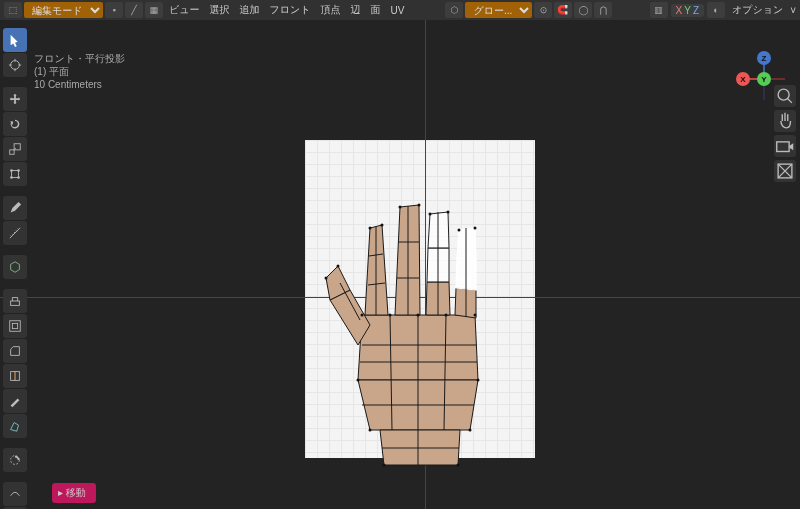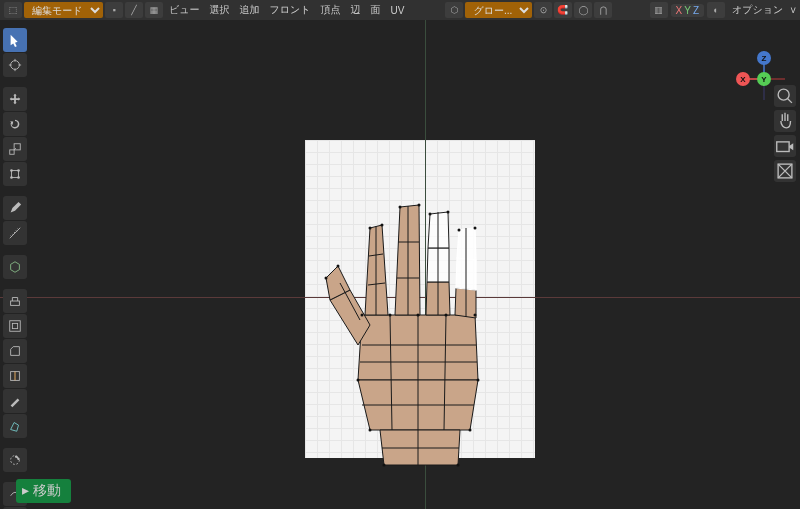--- a/index.html
+++ b/index.html
@@ -49,21 +49,21 @@
 .gridp { position: absolute; inset: 0; background-image: linear-gradient(#e6e6e6 1px, transparent 1px), linear-gradient(90deg, #e6e6e6 1px, transparent 1px); background-size: 12px 12px; }
 
 
 .hand { position: absolute; left: 320px; top: 150px; width: 200px; height: 310px; }
 .poly { stroke: #1a1a1a; stroke-width: 1; fill: #c9a589; }
 .poly.sel { fill: rgba(255,255,255,0.7); stroke: #222; }
 .poly.act { fill: rgba(255,255,255,0.85); stroke: #fff; stroke-width: 1.2; }
 .vtx { fill: #111; }
 
 
-.bpanel { position: absolute; bottom: 6px; left: 16px; background: #15803d; padding: 3px 10px 3px 6px; border-radius: 3px; color: #ccc; font-size: 14px; cursor: pointer; }
+.bpanel { position: absolute; bottom: 6px; left: 52px; background: #be185d; padding: 3px 10px 3px 6px; border-radius: 3px; color: #ccc; font-size: 10px; cursor: pointer; }
 
 </style>
 </head>
 <body>
 
 <div class="viewport">
   <div class="refplane">
     <div class="gridp"></div>
   </div>
   <div class="vaxis vert"></div>
@@ -127,20 +127,25 @@
         <circle class="vtx" cx="80" cy="37" r="1.5"></circle>
       <circle class="vtx" cx="128" cy="42" r="1.5"></circle>
         <circle class="vtx" cx="110" cy="44" r="1.5"></circle>
       <circle class="vtx" cx="155" cy="58" r="1.5"></circle>
         <circle class="vtx" cx="139" cy="60" r="1.5"></circle>
       <circle class="vtx" cx="18" cy="96" r="1.5"></circle>
         <circle class="vtx" cx="6" cy="108" r="1.5"></circle>
     </g>
   </svg>
 
+  <div class="vinfo">
+    <div>フロント・平行投影</div>
+    <div>(1) 平面</div>
+    <div>10 Centimeters</div>
+  </div>
 
   <div class="gizmo">
     <svg width="56" height="56" style="position:absolute;top:0;left:0">
       <line x1="28" y1="31" x2="7" y2="31" stroke="#e55"></line>
       <line x1="28" y1="31" x2="49" y2="31" stroke="#833"></line>
       <line x1="28" y1="31" x2="28" y2="10" stroke="#47c"></line>
       <line x1="28" y1="31" x2="28" y2="52" stroke="#335"></line>
     </svg>
     <div class="axis x">X</div>
     <div class="axis y">Y</div>

